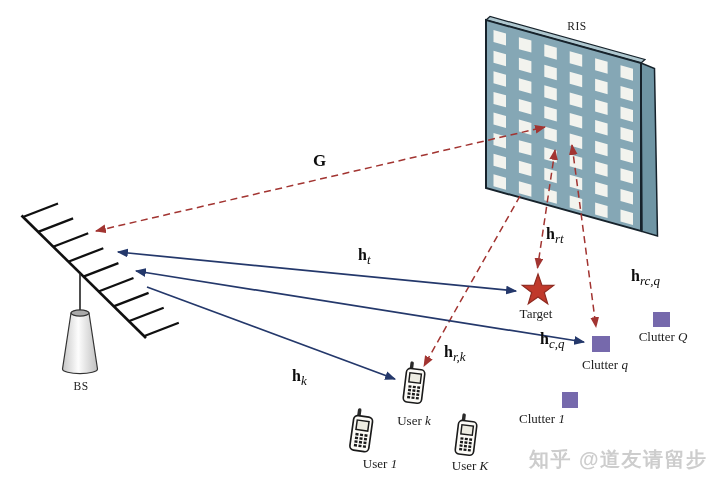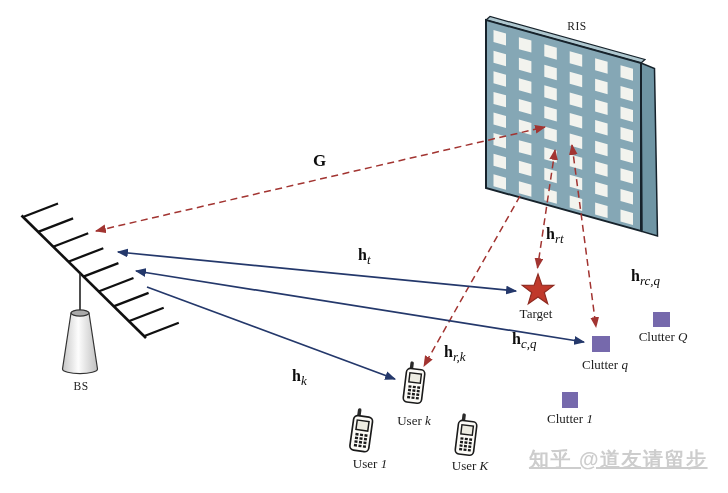--- a/index.html
+++ b/index.html
@@ -7,21 +7,21 @@
          font-family:"Liberation Serif", serif;}
   .stage svg{position:absolute;left:0;top:0;}
   .lab{position:absolute;transform:translateX(-50%);font-size:13px;color:#1c1c1c;white-space:nowrap;}
   .lab.big{font-size:11.5px;letter-spacing:0.5px;}
   .var{font-style:italic;}
   .vec{position:absolute;font-weight:bold;font-size:16px;color:#0d0d0d;white-space:nowrap;line-height:1;}
   .vec sub{font-size:13px;font-weight:400;font-style:italic;line-height:1;}
   .vec.gbig{font-size:17px;}
   .watermark{position:absolute;left:529px;top:446px;font-family:"Liberation Sans", sans-serif;
              font-size:20px;font-weight:bold;color:#cdcdcd;letter-spacing:1.5px;white-space:nowrap;
-             text-shadow:1px 1px 0 #ffffff;text-decoration:underline;}
+             text-shadow:1px 1px 0 #ffffff;}
 </style>
 </head>
 <body>
 
 <div class="stage">
 
   <svg width="728" height="493" viewBox="0 0 728 493">
     <defs>
       <marker id="arrow-navy" viewBox="0 0 10 8" refX="9" refY="4" markerWidth="11" markerHeight="9" orient="auto-start-reverse" markerUnits="userSpaceOnUse">
         <path d="M0,0 L10,4 L0,8 Z" fill="#24386B"></path>
@@ -145,30 +145,30 @@
   <div class="lab" style="left:536px;top:306px">Target</div>
 
   <div class="lab" style="left:605px;top:357px">
     <span>Clutter</span>
     <i class="var">q</i>
   </div>
   <div class="lab" style="left:663px;top:329px">
     <span>Clutter</span>
     <i class="var">Q</i>
   </div>
-  <div class="lab" style="left:570px;top:411px">
+  <div class="lab" style="left:542px;top:411px">
     <span>Clutter</span>
     <i class="var">1</i>
   </div>
 
   <div class="lab" style="left:414px;top:413px">
     <span>User</span>
     <i class="var">k</i>
   </div>
-  <div class="lab" style="left:370px;top:456px">
+  <div class="lab" style="left:380px;top:456px">
     <span>User</span>
     <i class="var">1</i>
   </div>
   <div class="lab" style="left:470px;top:458px">
     <span>User</span>
     <i class="var">K</i>
   </div>
 
   <div class="vec gbig" style="left:313px;top:152px">
     <span>G</span><sub></sub>
@@ -178,21 +178,21 @@
   </div>
   <div class="vec" style="left:546px;top:226px">
     <span>h</span><sub>rt</sub>
   </div>
   <div class="vec" style="left:631px;top:268px">
     <span>h</span><sub>rc,q</sub>
   </div>
   <div class="vec" style="left:444px;top:344px">
     <span>h</span><sub>r,k</sub>
   </div>
-  <div class="vec" style="left:512px;top:331px">
+  <div class="vec" style="left:540px;top:331px">
     <span>h</span><sub>c,q</sub>
   </div>
   <div class="vec" style="left:292px;top:368px">
     <span>h</span><sub>k</sub>
   </div>
 
   <div class="watermark">知乎 @道友请留步</div>
 </div>
 
 </body></html>

